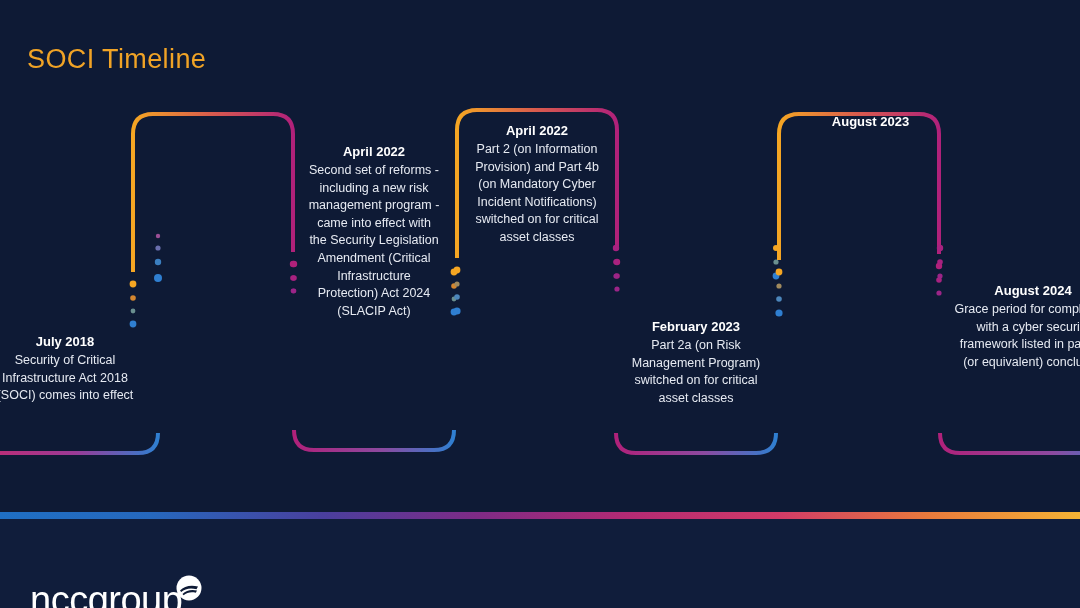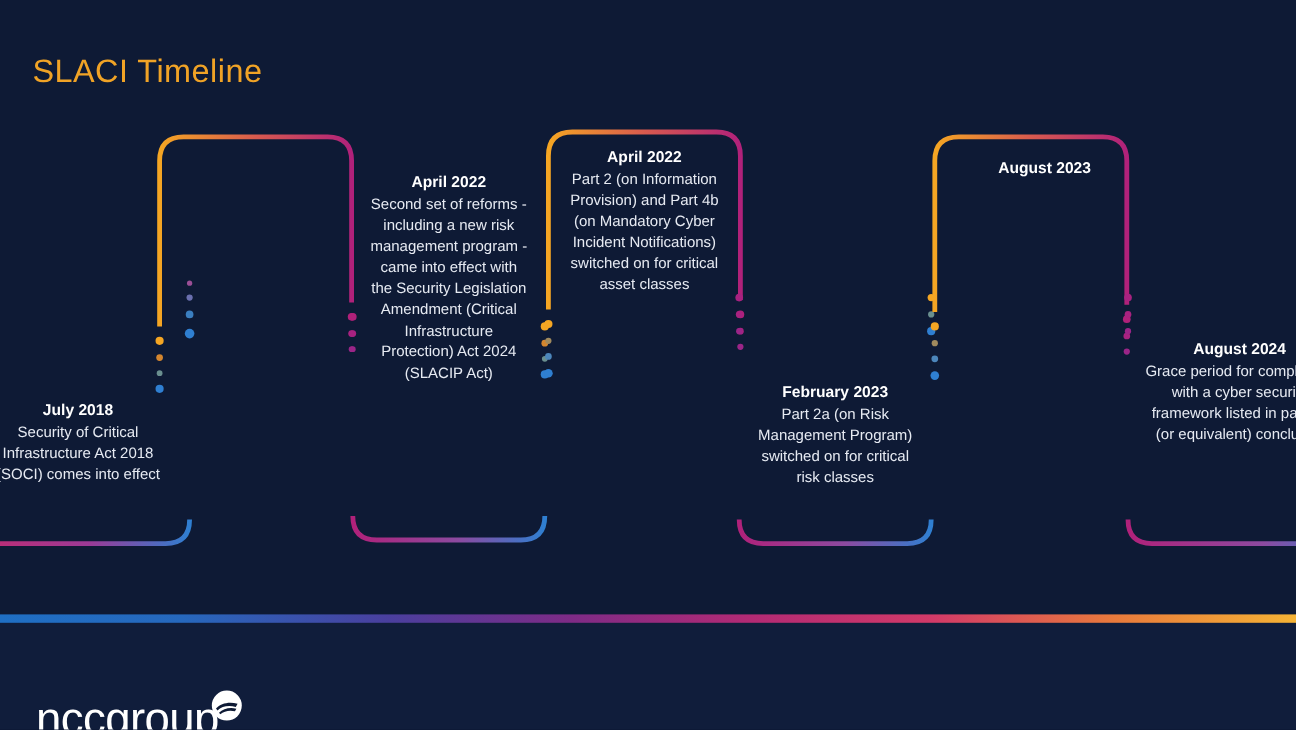--- a/index.html
+++ b/index.html
@@ -123,21 +123,21 @@
     line-height: 1;
   }
   #logo-mark {
     margin-left: -6px;
     margin-bottom: 20px;
   }
 </style>
 </head>
 <body>
 
-<div id="page-title">SLACI Timeline</div>
+<div id="page-title">SOCI Timeline</div>
 
 <div id="timeline">
 
   <div class="tl-card" style="left:-30px; top:100px; width:190px; height:355px;">
     <svg class="tl-frame" width="190" height="355" viewBox="0 0 190 355">
       <defs>
         <linearGradient id="g1-left" x1="0" y1="0" x2="0" y2="1">
           <stop offset="0%" stop-color="#b0217a"></stop>
           <stop offset="100%" stop-color="#c42a6e"></stop>
         </linearGradient>
@@ -309,21 +309,21 @@
       <path d="M 2 50 L 2 193" stroke="url(#g5-left)" stroke-width="4" fill="none"></path>
       <path d="M 2 193 Q 2 213 22 213 L 142 213 Q 162 213 162 193" stroke="url(#g5-bottom)" stroke-width="4" fill="none"></path>
       <path d="M 162 193 L 162 50" stroke="url(#g5-right)" stroke-width="4" fill="none"></path>
 
       <circle cx="162" cy="36" r="3.4" fill="#2f7fd1"></circle>
       <circle cx="162" cy="22" r="2.6" fill="#6a8f8f"></circle>
       <circle cx="162" cy="8" r="3.0" fill="#f5a623"></circle>
     </svg>
     <div class="tl-text" style="top:77px;">
       <div class="tl-date">February 2023</div>
-      <div class="tl-desc">Part 2a (on Risk Management Program) switched on for critical risk classes</div>
+      <div class="tl-desc">Part 2a (on Risk Management Program) switched on for critical asset classes</div>
     </div>
   </div>
 
   <div class="tl-card" style="left:777px; top:112px; width:164px; height:340px;">
     <svg class="tl-frame" width="164" height="340" viewBox="0 0 164 340">
       <defs>
         <linearGradient id="g6-top" x1="0" y1="0" x2="1" y2="0">
           <stop offset="0%" stop-color="#f5a623"></stop>
           <stop offset="50%" stop-color="#d85a4e"></stop>
           <stop offset="100%" stop-color="#b0217a"></stop>
@@ -341,21 +341,21 @@
       <circle cx="2" cy="160" r="3.4" fill="#f5a623"></circle>
       <circle cx="2" cy="174" r="2.6" fill="#a08a5e"></circle>
       <circle cx="2" cy="187" r="2.8" fill="#4c86bb"></circle>
       <circle cx="2" cy="201" r="3.6" fill="#2f7fd1"></circle>
       <path d="M 2 214 L 2 340" stroke="url(#g6-leftdn)" stroke-width="4" fill="none"></path>
       <circle cx="162" cy="154" r="3.2" fill="#b0217a"></circle>
       <circle cx="162" cy="168" r="2.8" fill="#a82280"></circle>
       <circle cx="162" cy="181" r="2.6" fill="#9b2588"></circle>
       <path d="M 162 194 L 162 340" stroke="url(#g6-rightdn)" stroke-width="4" fill="none"></path>
     </svg>
-    <div class="tl-text" style="top:18px;padding-left:39px;">
+    <div class="tl-text" style="top:0;padding-left:39px;">
       <div class="tl-date">August 2023</div>
     </div>
   </div>
 
   <div class="tl-card" style="left:938px; top:240px; width:190px; height:215px;">
     <svg class="tl-frame" width="190" height="215" viewBox="0 0 190 215">
       <defs>
         <linearGradient id="g7-bottom" x1="0" y1="0" x2="1" y2="0">
           <stop offset="0%" stop-color="#b0217a"></stop>
           <stop offset="60%" stop-color="#8c4aa0"></stop>

